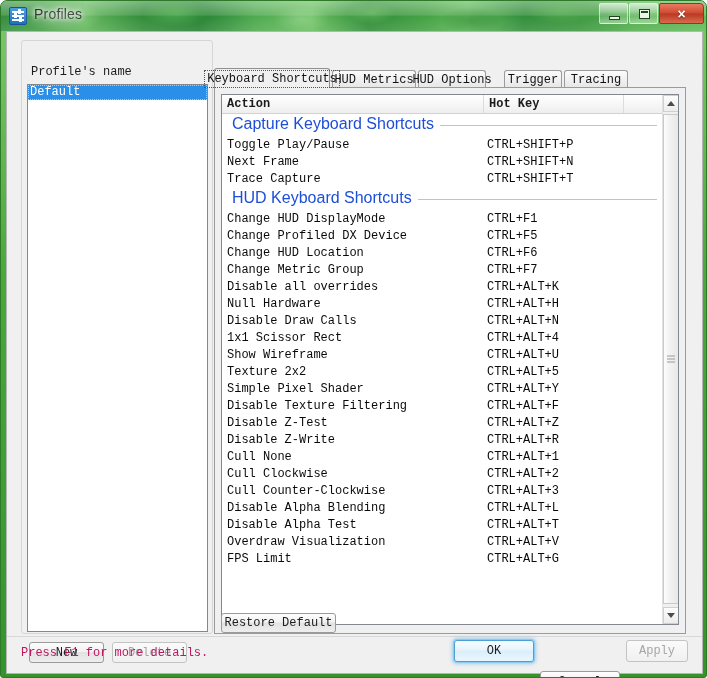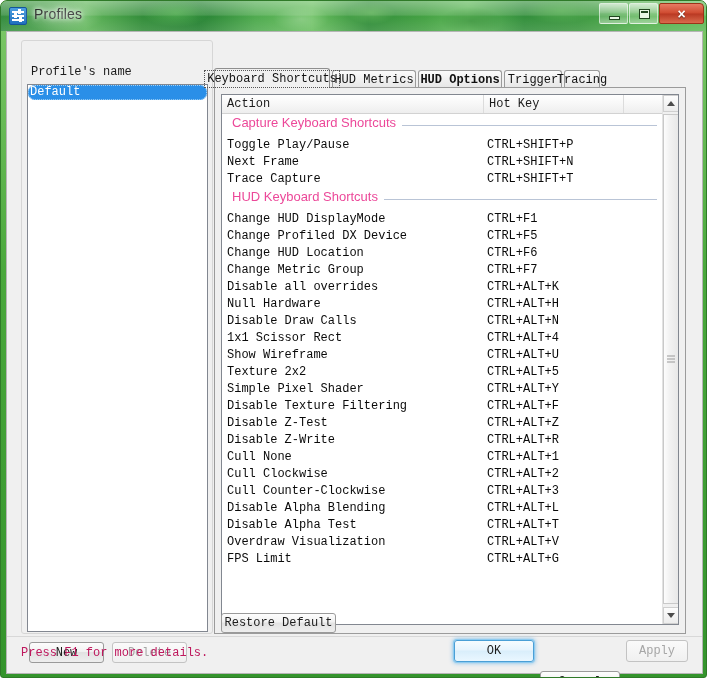--- a/index.html
+++ b/index.html
@@ -142,21 +142,20 @@
     font-family:"Liberation Mono", monospace;
     font-size:12px;
     padding-left:2px;
     color:#000;
   }
   .profile-item.selected {
     background:#2a8fe8;
     color:#ffffff;
     outline:1px dotted #9fd0f5;
     outline-offset:-1px;
-    border-radius:7px;
   }
 
   .btn {
     font-family:"Liberation Mono", monospace;
     font-size:12px;
     color:#1d1d1d;
     background: linear-gradient(to bottom, #fdfdfd 0%, #f1f1f1 45%, #e2e2e2 50%, #eeeeee 100%);
     border:1px solid #9a9a9a;
     border-radius:3px;
     box-sizing:border-box;
@@ -217,20 +216,21 @@
     background:#ffffff;
     border:1px solid #828790;
     box-sizing:border-box;
     overflow:hidden;
   }
   #lv-header {
     position:absolute; left:0; top:0; width:100%; height:19px;
     background: linear-gradient(to bottom,#ffffff 0%, #f7f7f7 50%, #eeeeee 100%);
     border-bottom:1px solid #d2d2d2;
     box-sizing:border-box;
+    font-weight:bold;
   }
   .lv-col {
     position:absolute; top:0; height:18px; line-height:18px;
     font-family:"Liberation Mono", monospace;
     font-size:12px; color:#1b1b1b;
     border-right:1px solid #dcdcdc;
     box-sizing:border-box;
     padding-left:5px;
     overflow:hidden;
   }
@@ -252,22 +252,22 @@
     font-family:"Liberation Mono", monospace;
     font-size:12px; color:#0a0a0a;
     white-space:nowrap;
   }
   .lv-section {
     position:relative; height:23px;
   }
   .lv-section .sectext {
     position:absolute; left:10px; top:1px;
     font-family:"Liberation Sans", sans-serif;
-    font-size:13px;
-    color:#ec4899;
+    font-size:16px;
+    color:#1d4ed8;
     white-space:nowrap;
     background:#ffffff;
     padding-right:6px;
     z-index:2;
   }
   .lv-section .secline {
     position:absolute; left:10px; right:6px; top:11px;
     height:1px; background:#b9c4d6;
     z-index:1;
   }
@@ -366,27 +366,27 @@
       <span>Delete</span>
     </div>
 
     <div id="tabstrip">
         <div class="tab active" style="left: 0px; width: 116px;">
           <span class="tablabel">Keyboard Shortcuts</span>
         </div>
         <div class="tab" style="left: 118px; width: 84px;">
           <span class="tablabel">HUD Metrics</span>
         </div>
-        <div class="tab" style="left: 204px; width: 84px; font-weight: bold;">
+        <div class="tab" style="left: 204px; width: 68px;">
           <span class="tablabel">HUD Options</span>
         </div>
         <div class="tab" style="left: 290px; width: 58px;">
           <span class="tablabel">Trigger</span>
         </div>
-        <div class="tab" style="left: 350px; width: 36px; align-items: center;">
+        <div class="tab" style="left: 350px; width: 64px; align-items: center;">
           <span class="tablabel">Tracing</span>
         </div>
       </div>
     <div id="tabpane">
 
       <div id="listview">
         <div id="lv-header">
             <div class="lv-col" style="left: 0px; width: 262px;">Action</div>
             <div class="lv-col" style="left: 262px; width: 140px;">Hot Key</div>
             <div class="lv-col" style="left: 402px; width: 39px;"></div>

